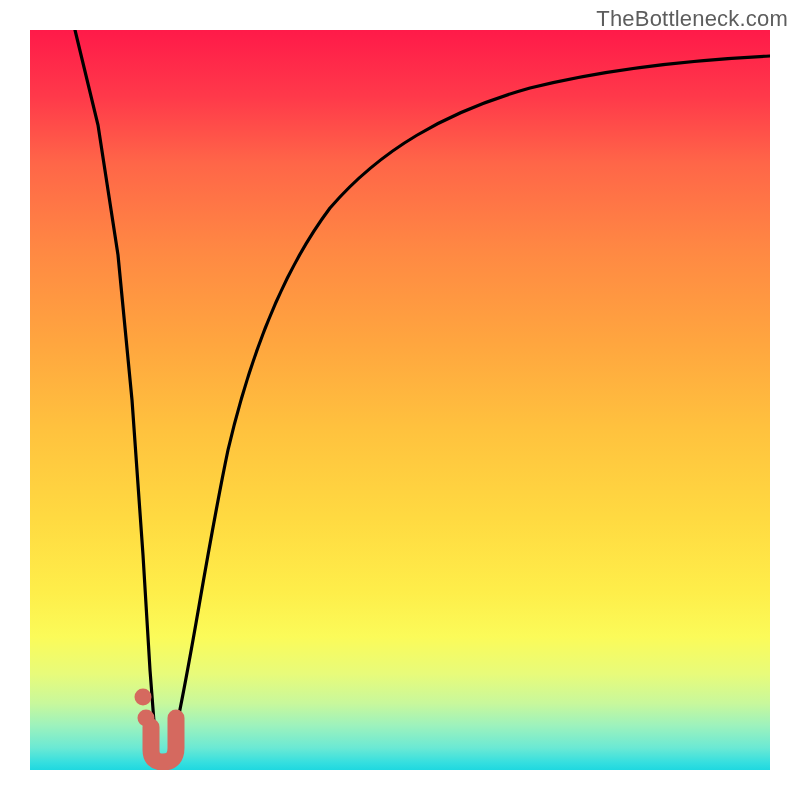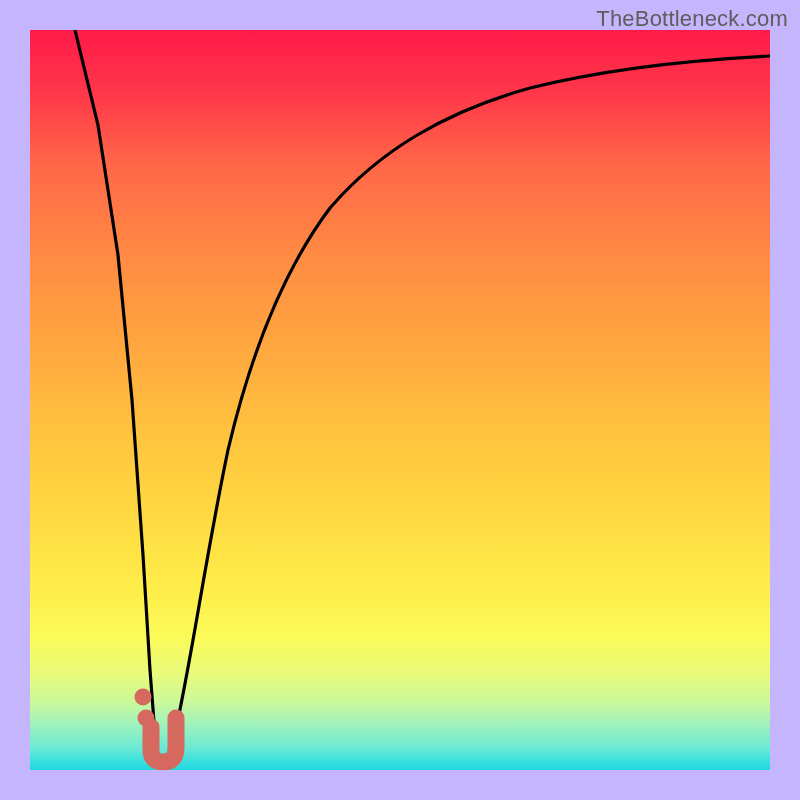--- a/index.html
+++ b/index.html
@@ -8,21 +8,21 @@
     width: 800px;
     height: 800px;
     overflow: hidden;
     background: #000;
     font-family: Arial, Helvetica, sans-serif;
   }
   .frame {
     position: relative;
     width: 800px;
     height: 800px;
-    background: #c4b5fd;
+    background: #ffffff;
   }
   .plot-area {
     position: absolute;
     left: 30px;
     top: 30px;
     width: 740px;
     height: 740px;
     overflow: hidden;
   }
   .gradient-bg {

